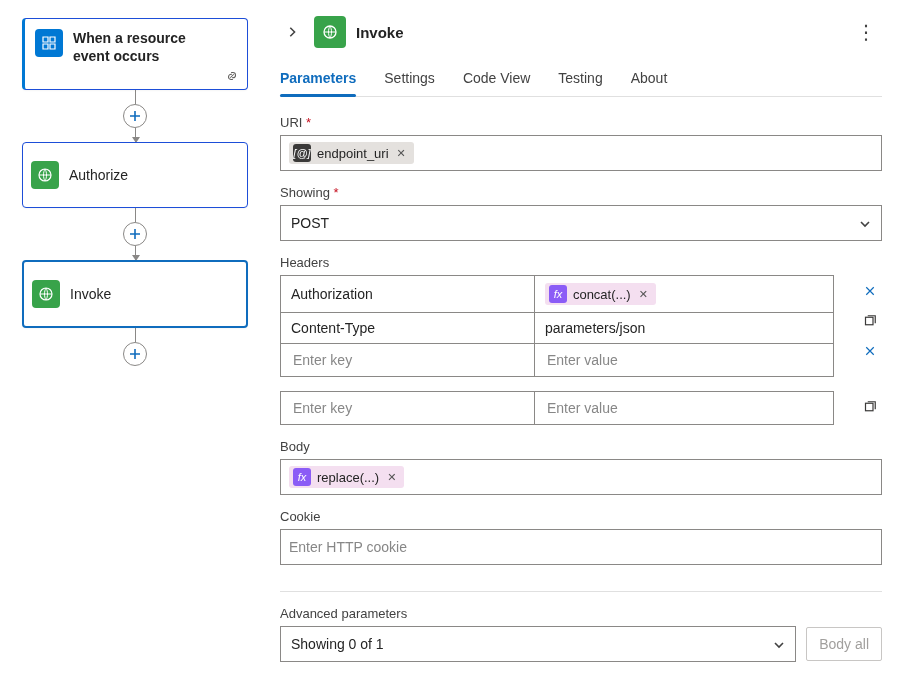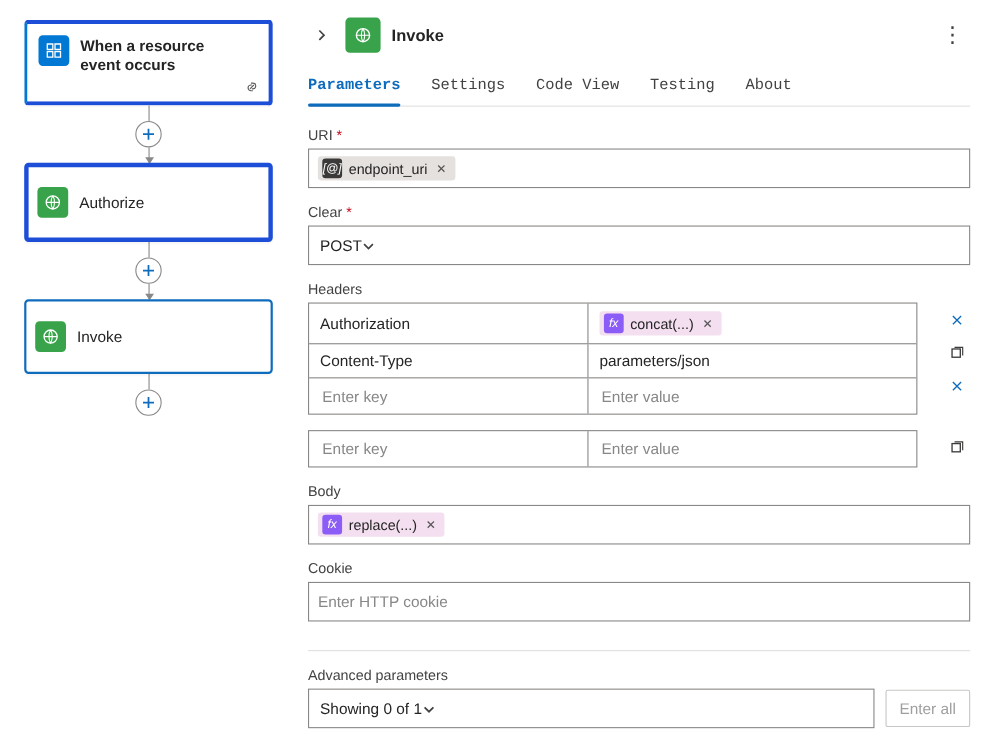--- a/index.html
+++ b/index.html
@@ -14,21 +14,21 @@
     overflow: hidden;
     display: flex;
   }
   
   .canvas {
     width: 270px;
     padding: 18px 22px 0 22px;
     position: relative;
   }
   .node {
-    border: 4px solid #1d4ed8;
+    border: 1px solid #1d4ed8;
     border-radius: 4px;
     background: #fff;
     display: flex;
     align-items: center;
     position: relative;
     box-shadow: 0 1px 2px rgba(0,0,0,0.04);
   }
   .node.trigger {
     border-left: 3px solid #0078d4;
     padding: 10px 10px 24px 10px;
@@ -117,21 +117,20 @@
   .tabs {
     display:flex; gap:28px;
     border-bottom: 1px solid #e0e0e0;
     margin-bottom: 18px;
   }
   .tab {
     padding: 6px 0 10px 0;
     cursor:pointer;
     color:#424242;
     position:relative;
-    font-family:Liberation Mono, monospace;
   }
   .tab.active { color:#0f6cbd; font-weight:600; }
   .tab.active::after {
     content:""; position:absolute; left:0;right:0;bottom:-1px;
     height:3px; background:#0f6cbd; border-radius:2px;
   }
   .field-label { font-size:13px; color:#424242; margin-bottom:5px; display:block;}
   .req::after { content:" *"; color:#c50f1f; }
   .control {
     width:100%;
@@ -156,21 +155,21 @@
     font-size:11px;font-style:italic;color:#fff;
   }
   .token .tx { font-size:13px; }
   .token .close { cursor:pointer; color:#555; font-size:11px; padding-left:2px;}
   .tok-endpoint { background:#e4e1de; }
   .tok-endpoint .t-icon { background:#3b3a39; }
   .tok-fx { background:#f4dff0; }
   .tok-fx .t-icon { background:#8b5cf6; }
   .select {
     width:100%; height:36px; border:1px solid #8a8886;
-    display:flex;align-items:center;
+    display:flex;align-items:center;justify-content:space-between;
     padding:12px 10px; cursor:pointer; background:#fff;
   }
   .chev { width:12px;height:12px; }
   .chev svg{width:100%;height:100%;fill:none;stroke:#424242;stroke-width:1.6;}
   .kv-wrap { display:flex; align-items:stretch; gap:24px; }
   .kv-table {
     flex:1;
     border:1px solid #8a8886;
   }
   .kv-row { display:flex; border-bottom:1px solid #8a8886; }
@@ -303,21 +302,21 @@
     <div class="control">
       <span class="token tok-endpoint">
         <span class="t-icon">[@]</span>
         <span class="tx">endpoint_uri</span>
         <span class="close">✕</span>
       </span>
     </div>
   </div>
 
   <div class="section">
-    <span class="field-label req">Clear</span>
+    <span class="field-label req">Showing</span>
     <div class="select">
       <span>POST</span>
       <span class="chev"><svg viewBox="0 0 12 12">
             <path d="M2 4l4 4 4-4"></path>
           </svg></span>
     </div>
   </div>
 
   <div class="section">
     <span class="field-label">Headers</span>
@@ -418,17 +417,17 @@
 
   <div class="section" style="margin-bottom:4px;">
     <span class="field-label">Advanced parameters</span>
     <div class="adv-row">
       <div class="select adv-select">
         <span>Showing 0 of 1</span>
         <span class="chev"><svg viewBox="0 0 12 12">
               <path d="M2 4l4 4 4-4"></path>
             </svg></span>
       </div>
-      <button class="small-btn" disabled="">Enter all</button>
+      <button class="small-btn" disabled="">Body all</button>
     </div>
   </div>
 
 </div>
 
 </body></html>

